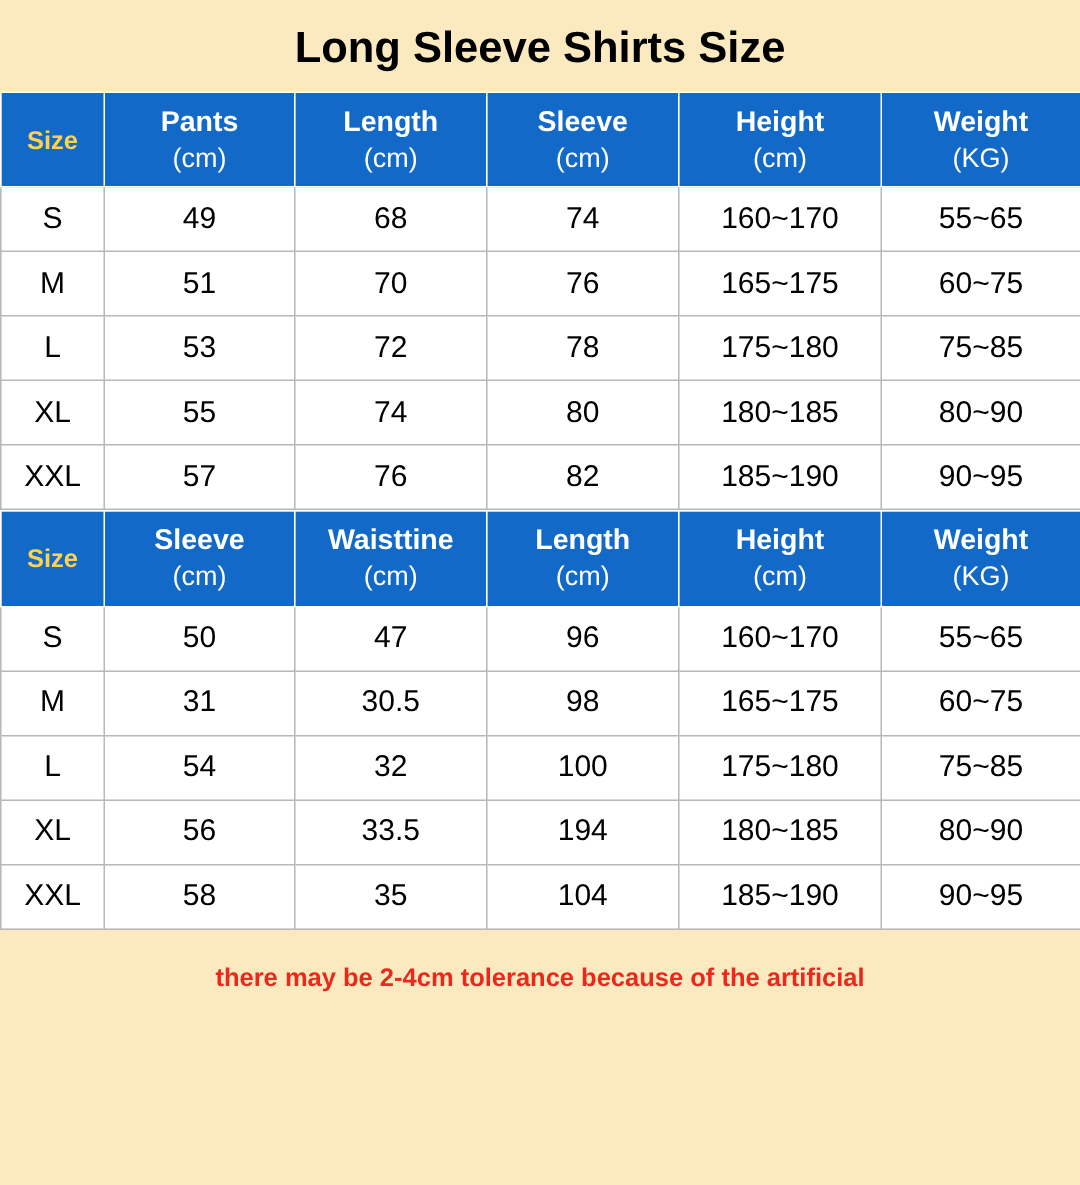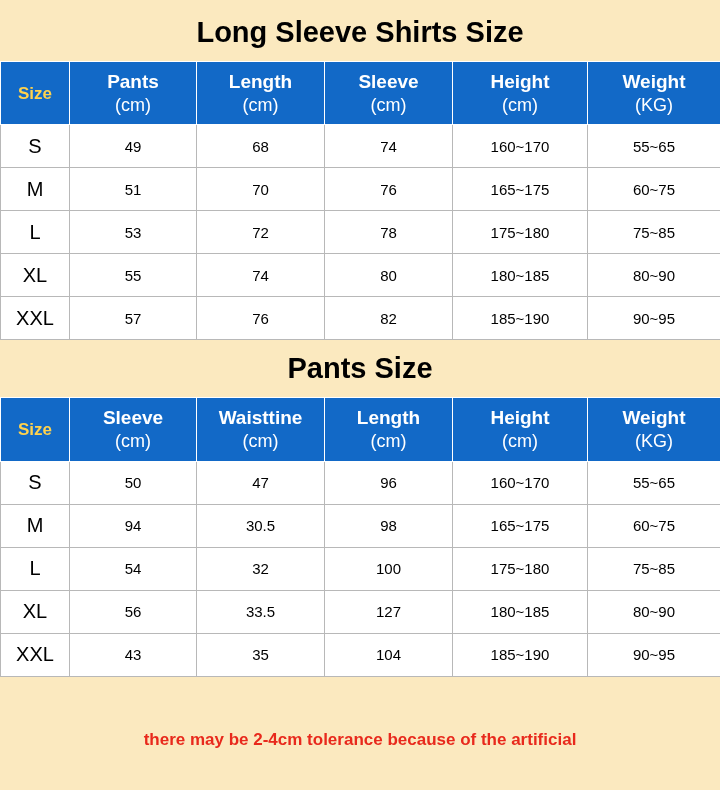--- a/index.html
+++ b/index.html
@@ -64,36 +64,35 @@
     font-size: 17px;
   }
   table.size-table th .unit {
     display: block;
     font-size: 18px;
     font-weight: normal;
   }
   table.size-table td {
     background: #ffffff;
     color: #000000;
-    font-size: 15px;
+    font-size: 20px;
     text-align: center;
     border: 1px solid #b8b8b8;
     padding: 8px 2px;
     height: 26px;
   }
   table.size-table td.size-cell {
     font-size: 20px;
   }
   .note {
     text-align: center;
     color: #e8291c;
     font-size: 17px;
     font-weight: bold;
     padding-top: 22px;
-    margin-top: 31px;
   }
 </style>
 </head>
 <body>
 
 <div class="page">
 
   <div class="title title-1">Long Sleeve Shirts Size</div>
 
   <table class="size-table">
@@ -167,21 +166,20 @@
         <td class="size-cell">XXL</td>
         <td>57</td>
         <td>76</td>
         <td>82</td>
         <td>185~190</td>
         <td>90~95</td>
       </tr>
     </tbody>
   </table>
 
-  <div class="title title-2">Pants Size</div>
 
   <table class="size-table">
     <colgroup>
       <col class="c0">
         <col class="c1">
         <col class="c2">
         <col class="c3">
         <col class="c4">
         <col class="c5">
     </colgroup>
@@ -214,45 +212,45 @@
       <tr>
         <td class="size-cell">S</td>
         <td>50</td>
         <td>47</td>
         <td>96</td>
         <td>160~170</td>
         <td>55~65</td>
       </tr>
       <tr>
         <td class="size-cell">M</td>
-        <td>94</td>
+        <td>31</td>
         <td>30.5</td>
         <td>98</td>
         <td>165~175</td>
         <td>60~75</td>
       </tr>
       <tr>
         <td class="size-cell">L</td>
         <td>54</td>
         <td>32</td>
         <td>100</td>
         <td>175~180</td>
         <td>75~85</td>
       </tr>
       <tr>
         <td class="size-cell">XL</td>
         <td>56</td>
         <td>33.5</td>
-        <td>127</td>
+        <td>194</td>
         <td>180~185</td>
         <td>80~90</td>
       </tr>
       <tr>
         <td class="size-cell">XXL</td>
-        <td>43</td>
+        <td>58</td>
         <td>35</td>
         <td>104</td>
         <td>185~190</td>
         <td>90~95</td>
       </tr>
     </tbody>
   </table>
 
   <div class="note">there may be 2-4cm tolerance because of the artificial</div>
 

